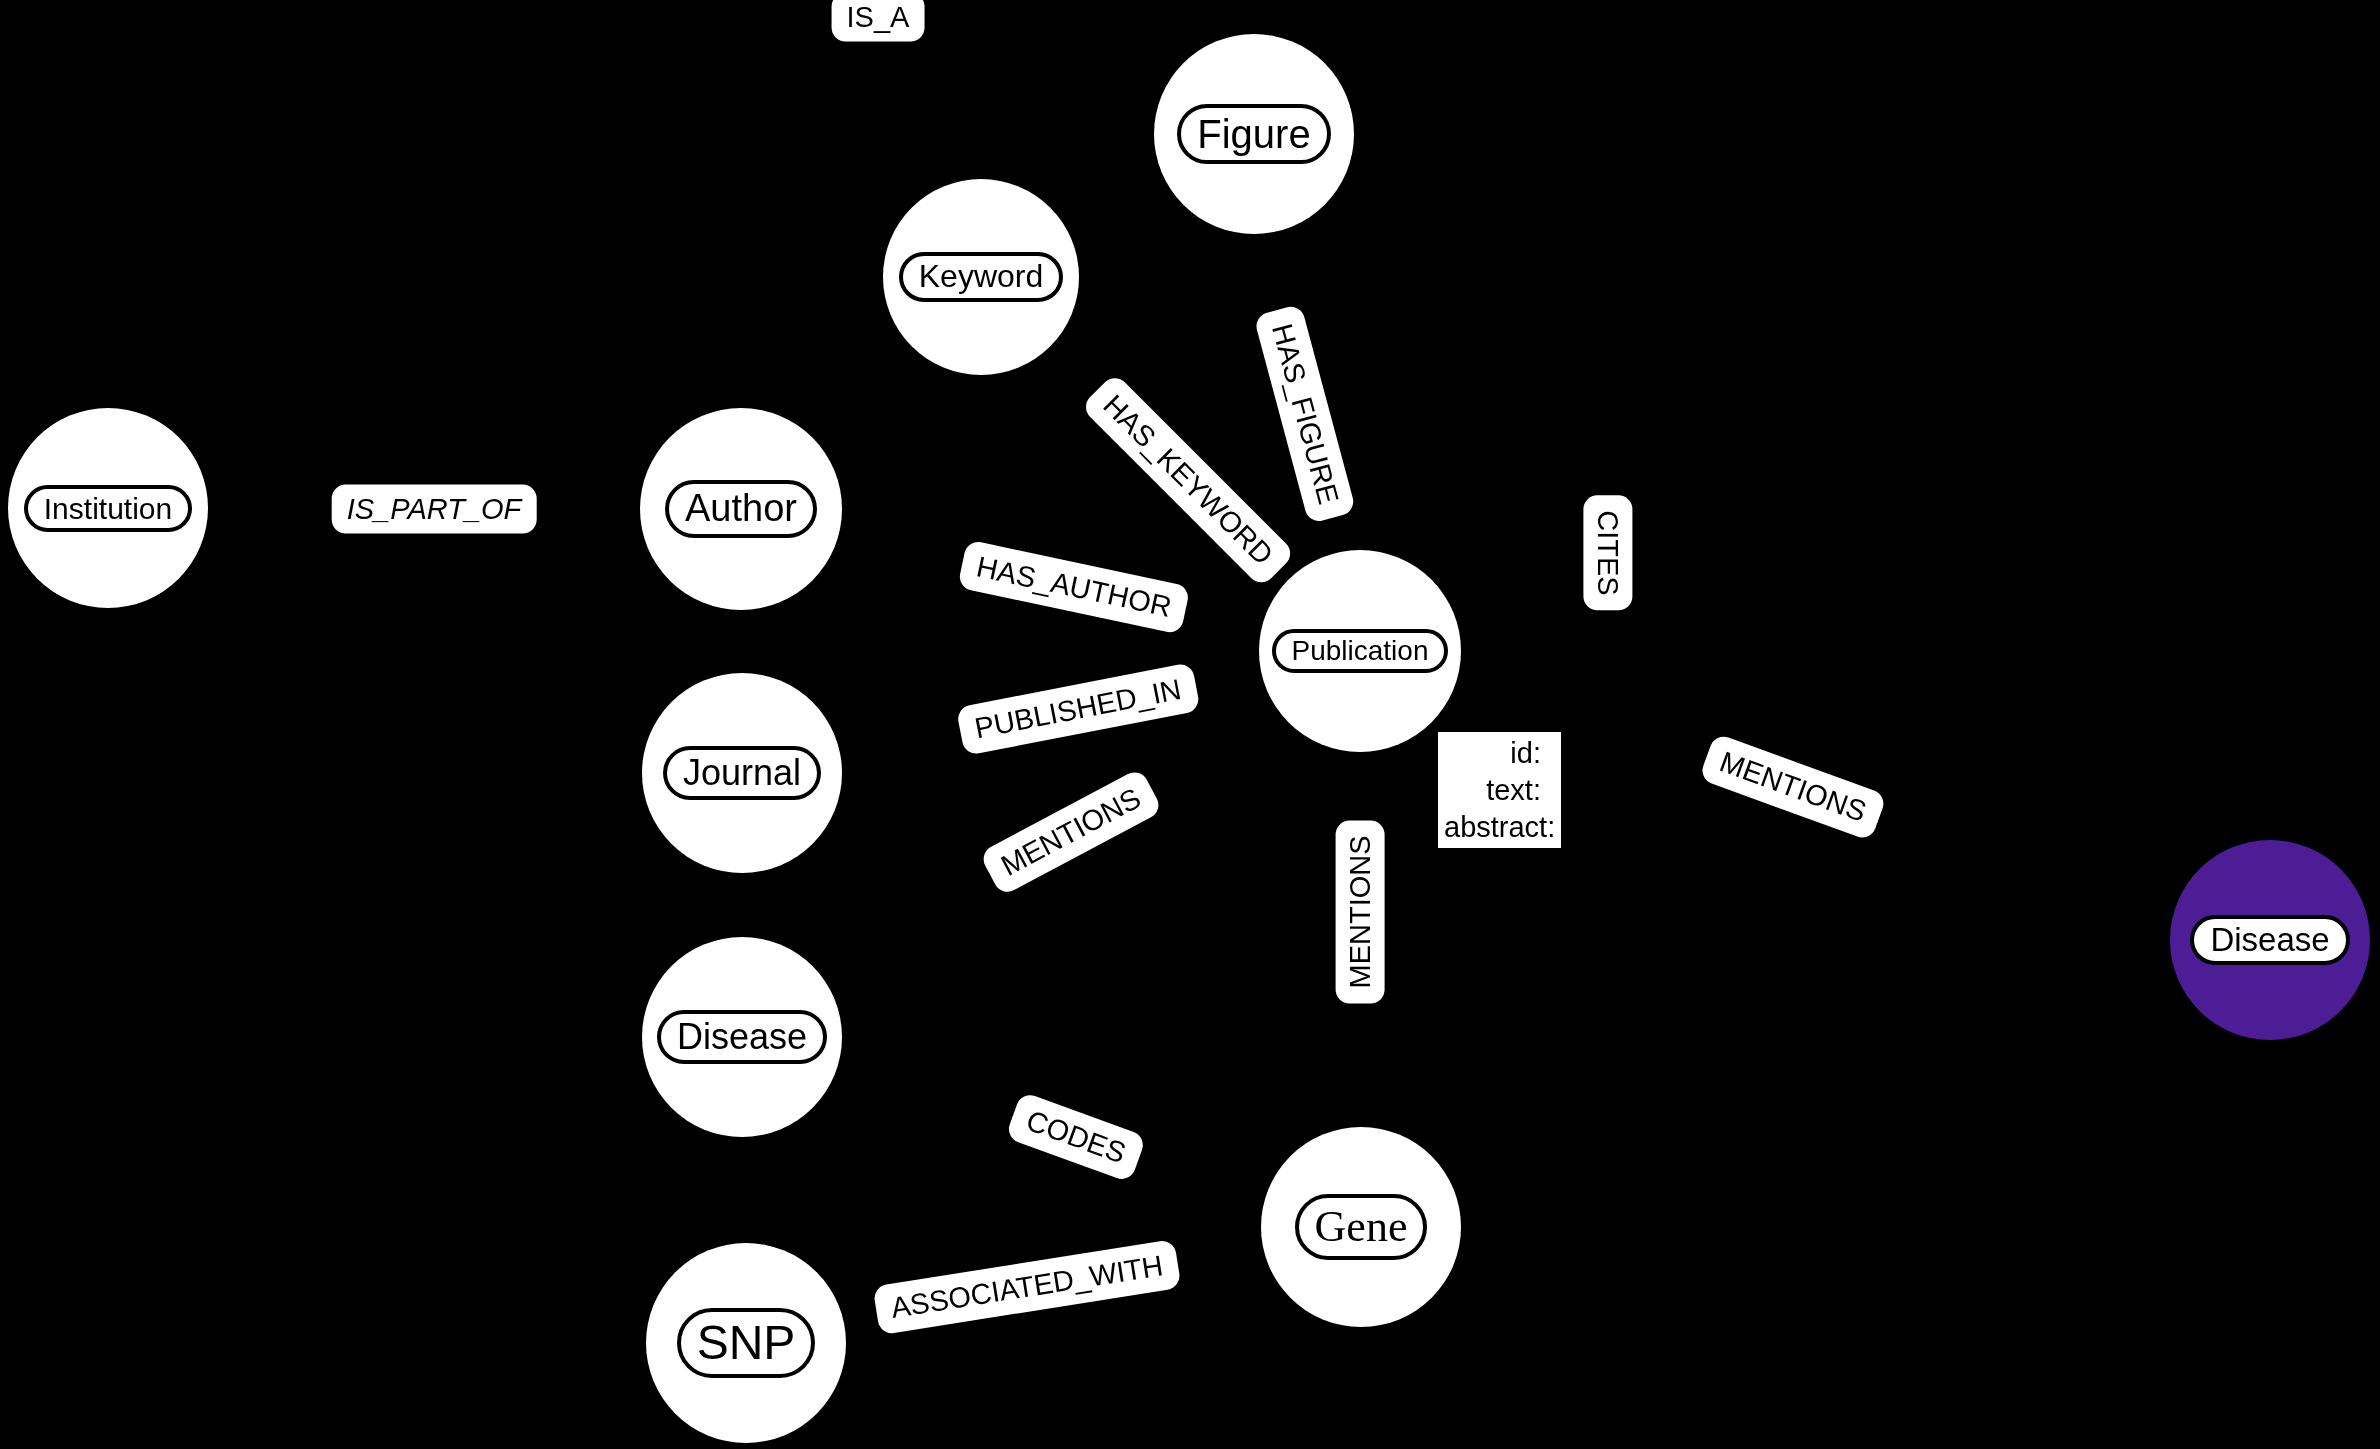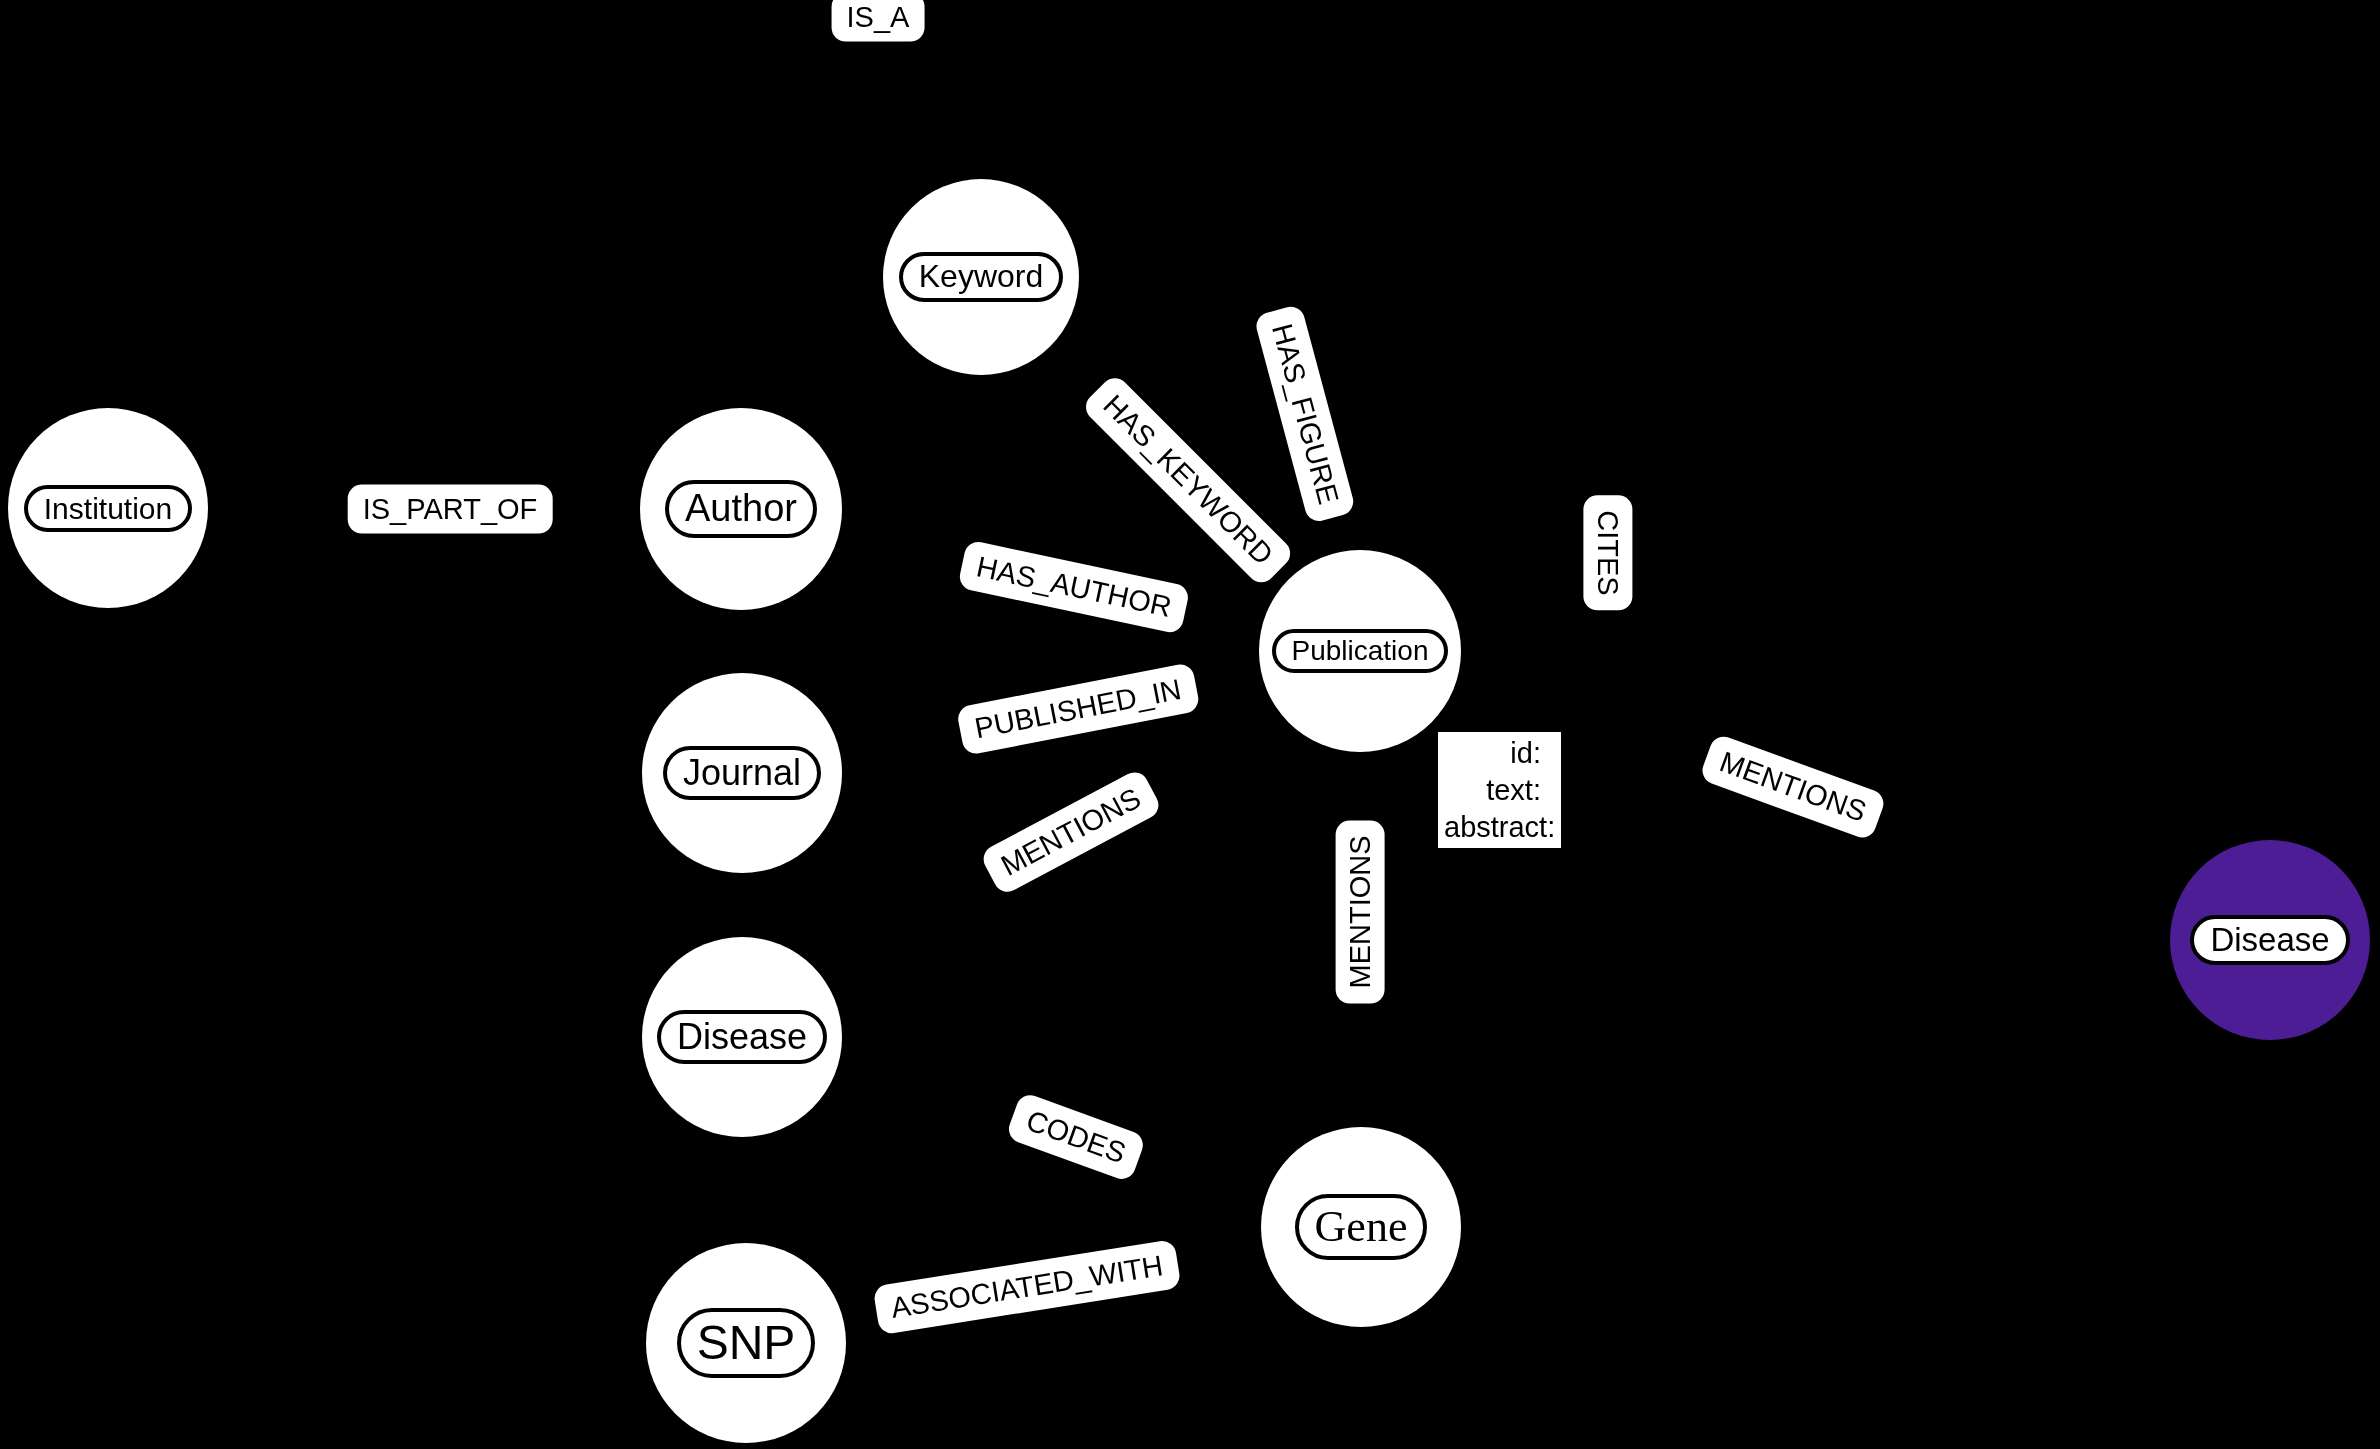--- a/index.html
+++ b/index.html
@@ -35,40 +35,43 @@
 <div class="canvas" style="width: 2380px; height: 1449px; background: rgb(0, 0, 0);">
     <div class="node" style="left: 108px; top: 508px; width: 200px; height: 200px; background: rgb(255, 255, 255);">
       <span class="node-pill" style="font-size: 30px;">Institution</span>
     </div>
     <div class="node" style="left: 741px; top: 509px; width: 202px; height: 202px; background: rgb(255, 255, 255);">
       <span class="node-pill" style="font-size: 38px; text-align: right;">Author</span>
     </div>
     <div class="node" style="left: 981px; top: 277px; width: 196px; height: 196px; background: rgb(255, 255, 255);">
       <span class="node-pill" style="font-size: 32px;">Keyword</span>
     </div>
+    <div class="node" style="left: 1254px; top: 134px; width: 200px; height: 200px; background: rgb(255, 255, 255);">
+      <span class="node-pill" style="font-size: 40px;">Figure</span>
+    </div>
     <div class="node" style="left: 1360px; top: 651px; width: 202px; height: 202px; background: rgb(255, 255, 255);">
       <span class="node-pill" style="font-size: 28px;">Publication</span>
     </div>
     <div class="node" style="left: 742px; top: 773px; width: 200px; height: 200px; background: rgb(255, 255, 255);">
       <span class="node-pill" style="font-size: 36px;">Journal</span>
     </div>
     <div class="node" style="left: 742px; top: 1037px; width: 200px; height: 200px; background: rgb(255, 255, 255);">
       <span class="node-pill" style="font-size: 36px;">Disease</span>
     </div>
     <div class="node" style="left: 746px; top: 1343px; width: 200px; height: 200px; background: rgb(255, 255, 255);">
       <span class="node-pill" style="font-size: 48px;">SNP</span>
     </div>
     <div class="node" style="left: 1361px; top: 1227px; width: 200px; height: 200px; background: rgb(255, 255, 255); font-family: Liberation Serif, serif;">
       <span class="node-pill" style="font-size: 44px;">Gene</span>
     </div>
     <div class="node" style="left: 2270px; top: 940px; width: 200px; height: 200px; background: #4c1d95;">
       <span class="node-pill" style="font-size: 33px;">Disease</span>
     </div>
     <div class="edge-label" style="left: 878px; top: 17px; --rot: 0deg;">IS_A</div>
-    <div class="edge-label" style="left: 450px; top: 509px; --rot: 0deg;">IS_PART_OF</div>
+    <div class="edge-label" style="left: 434px; top: 509px; font-style: italic; --rot: 0deg;">IS_PART_OF</div>
     <div class="edge-label" style="left: 1188px; top: 480px; --rot: 45deg;">HAS_KEYWORD</div>
     <div class="edge-label" style="left: 1305px; top: 414px; --rot: 75deg;">HAS_FIGURE</div>
     <div class="edge-label" style="left: 1074px; top: 587px; --rot: 12deg;">HAS_AUTHOR</div>
     <div class="edge-label" style="left: 1078px; top: 709px; --rot: -11deg;">PUBLISHED_IN</div>
     <div class="edge-label" style="left: 1071px; top: 832px; --rot: -28deg;">MENTIONS</div>
     <div class="edge-label" style="left: 1608px; top: 553px; --rot: 90deg;">CITES</div>
     <div class="edge-label" style="left: 1793px; top: 787px; --rot: 20deg;">MENTIONS</div>
     <div class="edge-label" style="left: 1360px; top: 912px; --rot: -90deg;">MENTIONS</div>
     <div class="edge-label" style="left: 1076px; top: 1137px; --rot: 20deg;">CODES</div>
     <div class="edge-label" style="left: 1027px; top: 1287px; --rot: -9deg;">ASSOCIATED_WITH</div>

